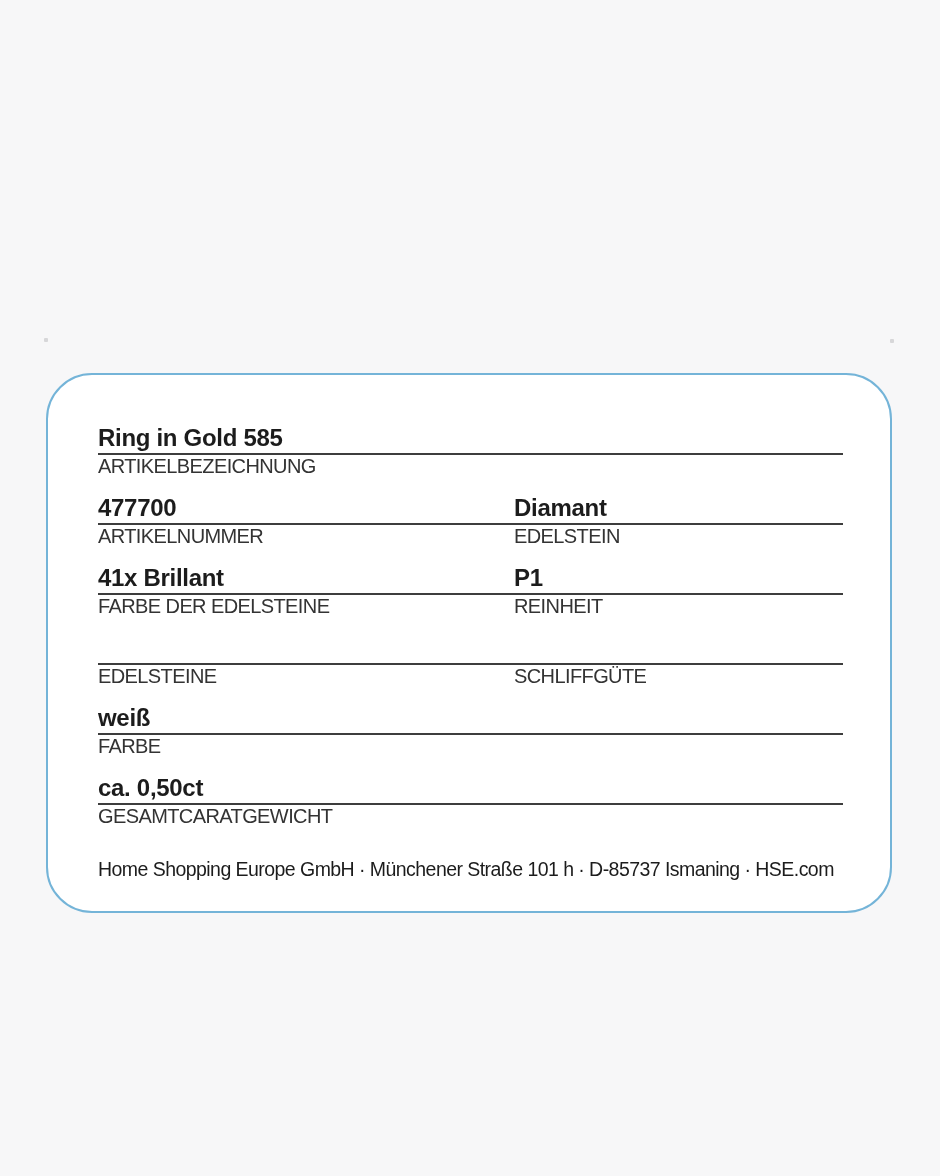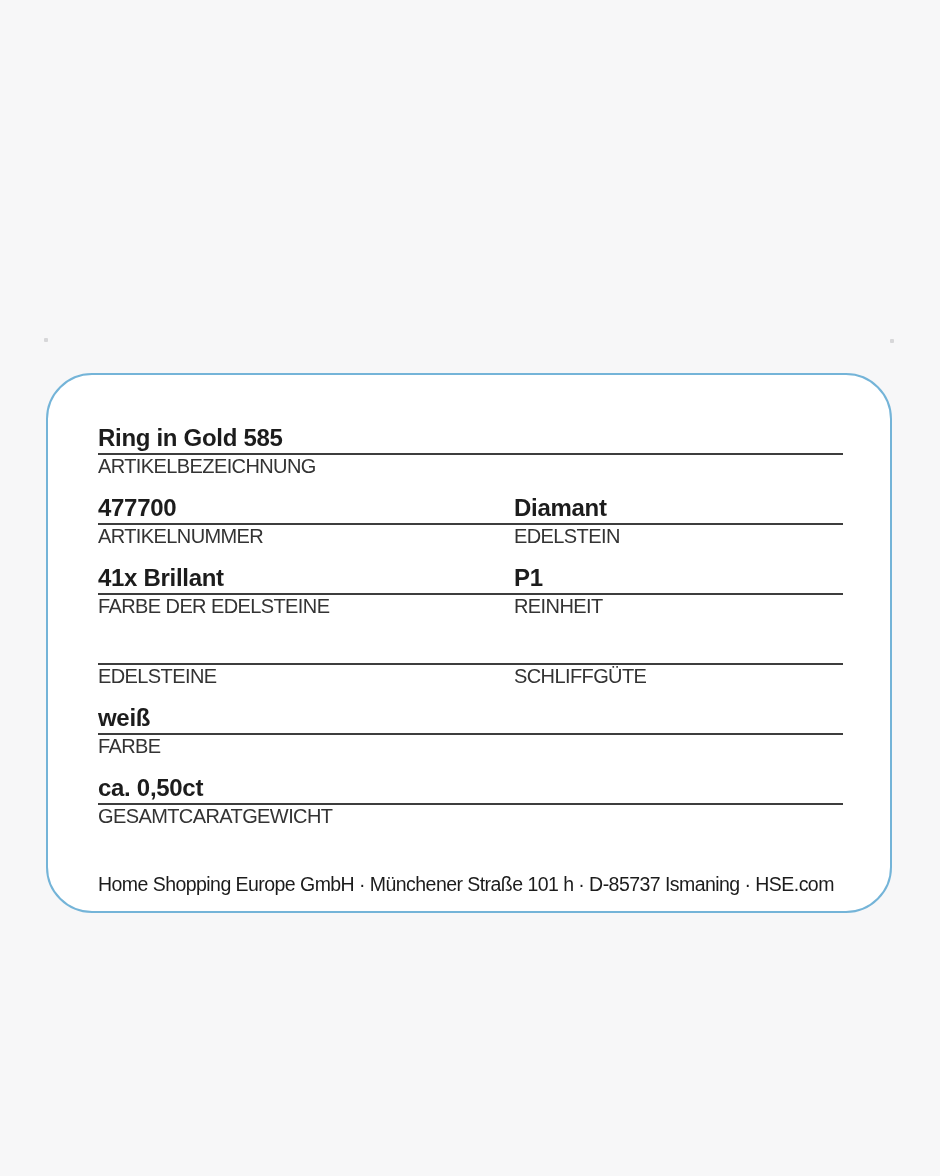--- a/index.html
+++ b/index.html
@@ -73,21 +73,21 @@
   }
   .label {
     font-size: 20px;
     font-weight: normal;
     color: #333333;
     letter-spacing: -0.6px;
     line-height: 22px;
     white-space: nowrap;
   }
   .footer {
-    margin-top: 29px;
+    margin-top: 14px;
     font-size: 19.5px;
     color: #1c1c1c;
     letter-spacing: -0.55px;
     white-space: nowrap;
   }
 </style>
 </head>
 <body>
 
 <div class="stage">

